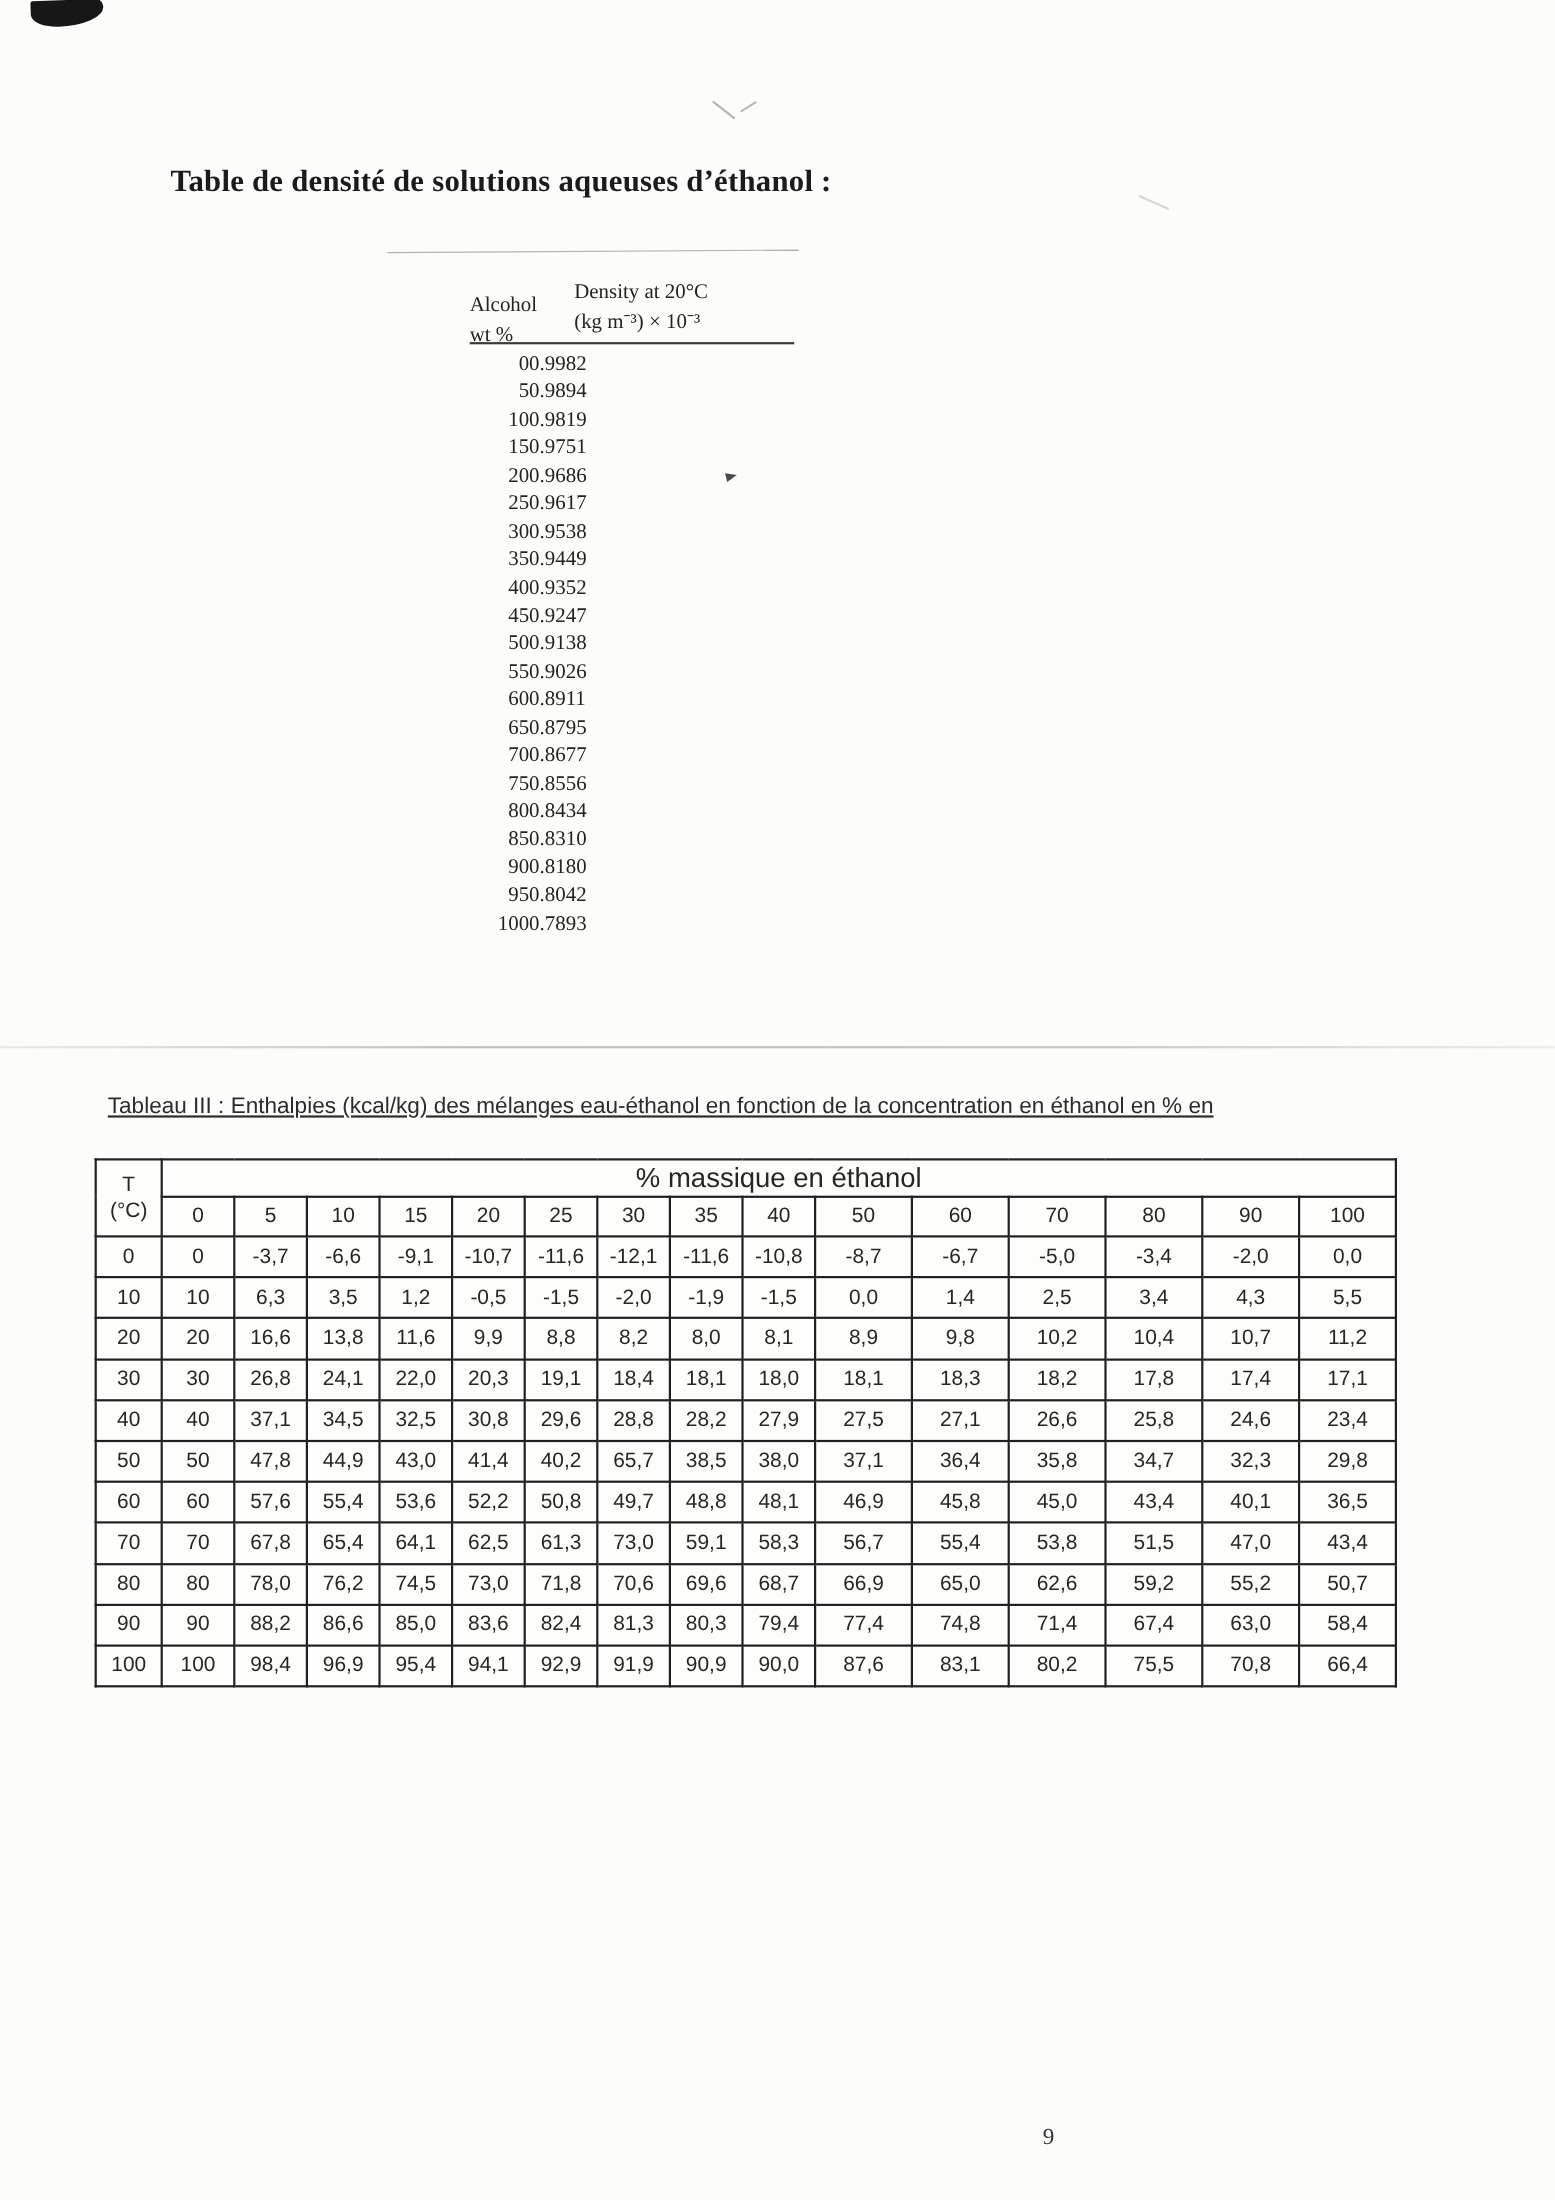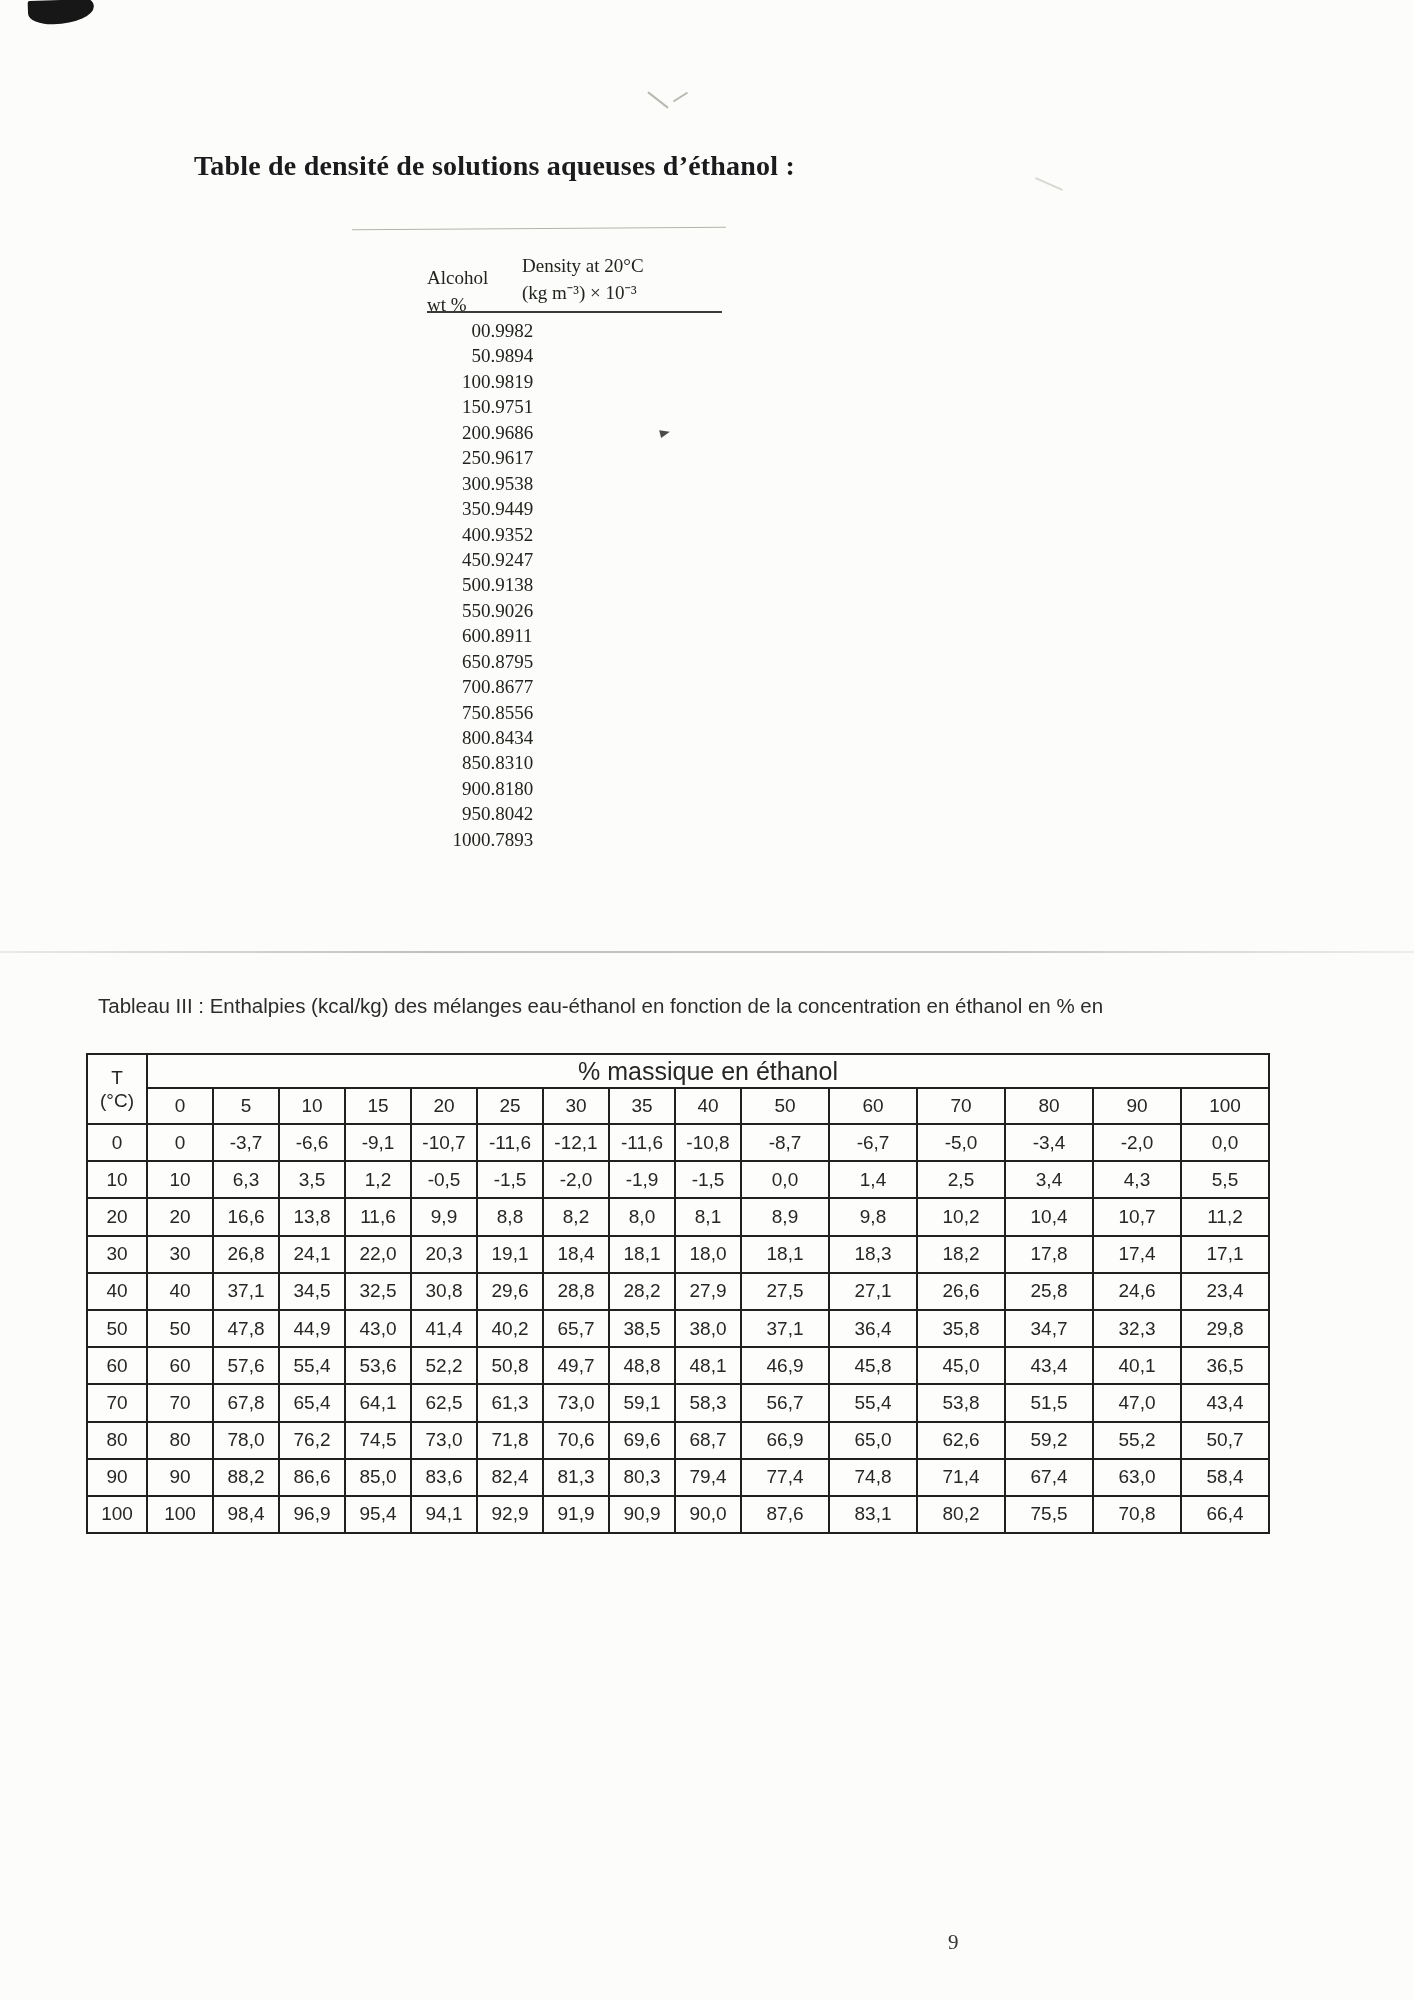--- a/index.html
+++ b/index.html
@@ -26,21 +26,21 @@
   }
   .arrow-mark {
     position:absolute; left:660px; top:429px; width:0; height:0;
     border-left:10px solid #2b2b2b; border-top:4px solid transparent; border-bottom:4px solid transparent;
     transform:rotate(-14deg); opacity:.85;
   }
 
   
   .doc-title {
     position:absolute; left:155px; top:150px;
-    font:bold 28px "Liberation Serif", serif; color:#1b1b1d; letter-spacing:.2px;margin-left:39px;
+    font:bold 28px "Liberation Serif", serif; color:#1b1b1d; letter-spacing:.2px;
   }
 
   
   .density-rule-top {
     position:absolute; left:352px; top:228px; width:374px;
     border-top:1.5px solid #b3b3ac; transform:rotate(-.35deg);
   }
   .density-header {
     position:absolute; left:427px; top:252px; height:58px;
     font:19px "Liberation Serif", serif; color:#22221f; line-height:27px;
@@ -55,21 +55,21 @@
     position:absolute; left:427px; top:318px;
     font:19px "Liberation Serif", serif; color:#22221f;
   }
   .drow { height:25.45px; line-height:25.45px; white-space:nowrap; }
   .dwt  { display:inline-block; width:54px; text-align:right; }
   .dval { display:inline-block; }
 
   
   .caption {
     position:absolute; left:98px; top:986px; width:1180px;
-    font:20.5px "Liberation Sans", sans-serif; color:#2c2c2c; line-height:40px;
+    font:20.5px "Liberation Sans", sans-serif; color:#2c2c2c; line-height:40px;text-decoration:underline;
   }
   .caption span { display:block; }
 
   
   table.eth {
     position:absolute; left:86px; top:1053px;
     border-collapse:collapse; table-layout:fixed;
     font:19px "Liberation Sans", sans-serif; color:#262624;
     background:#fdfdfb;
   }

